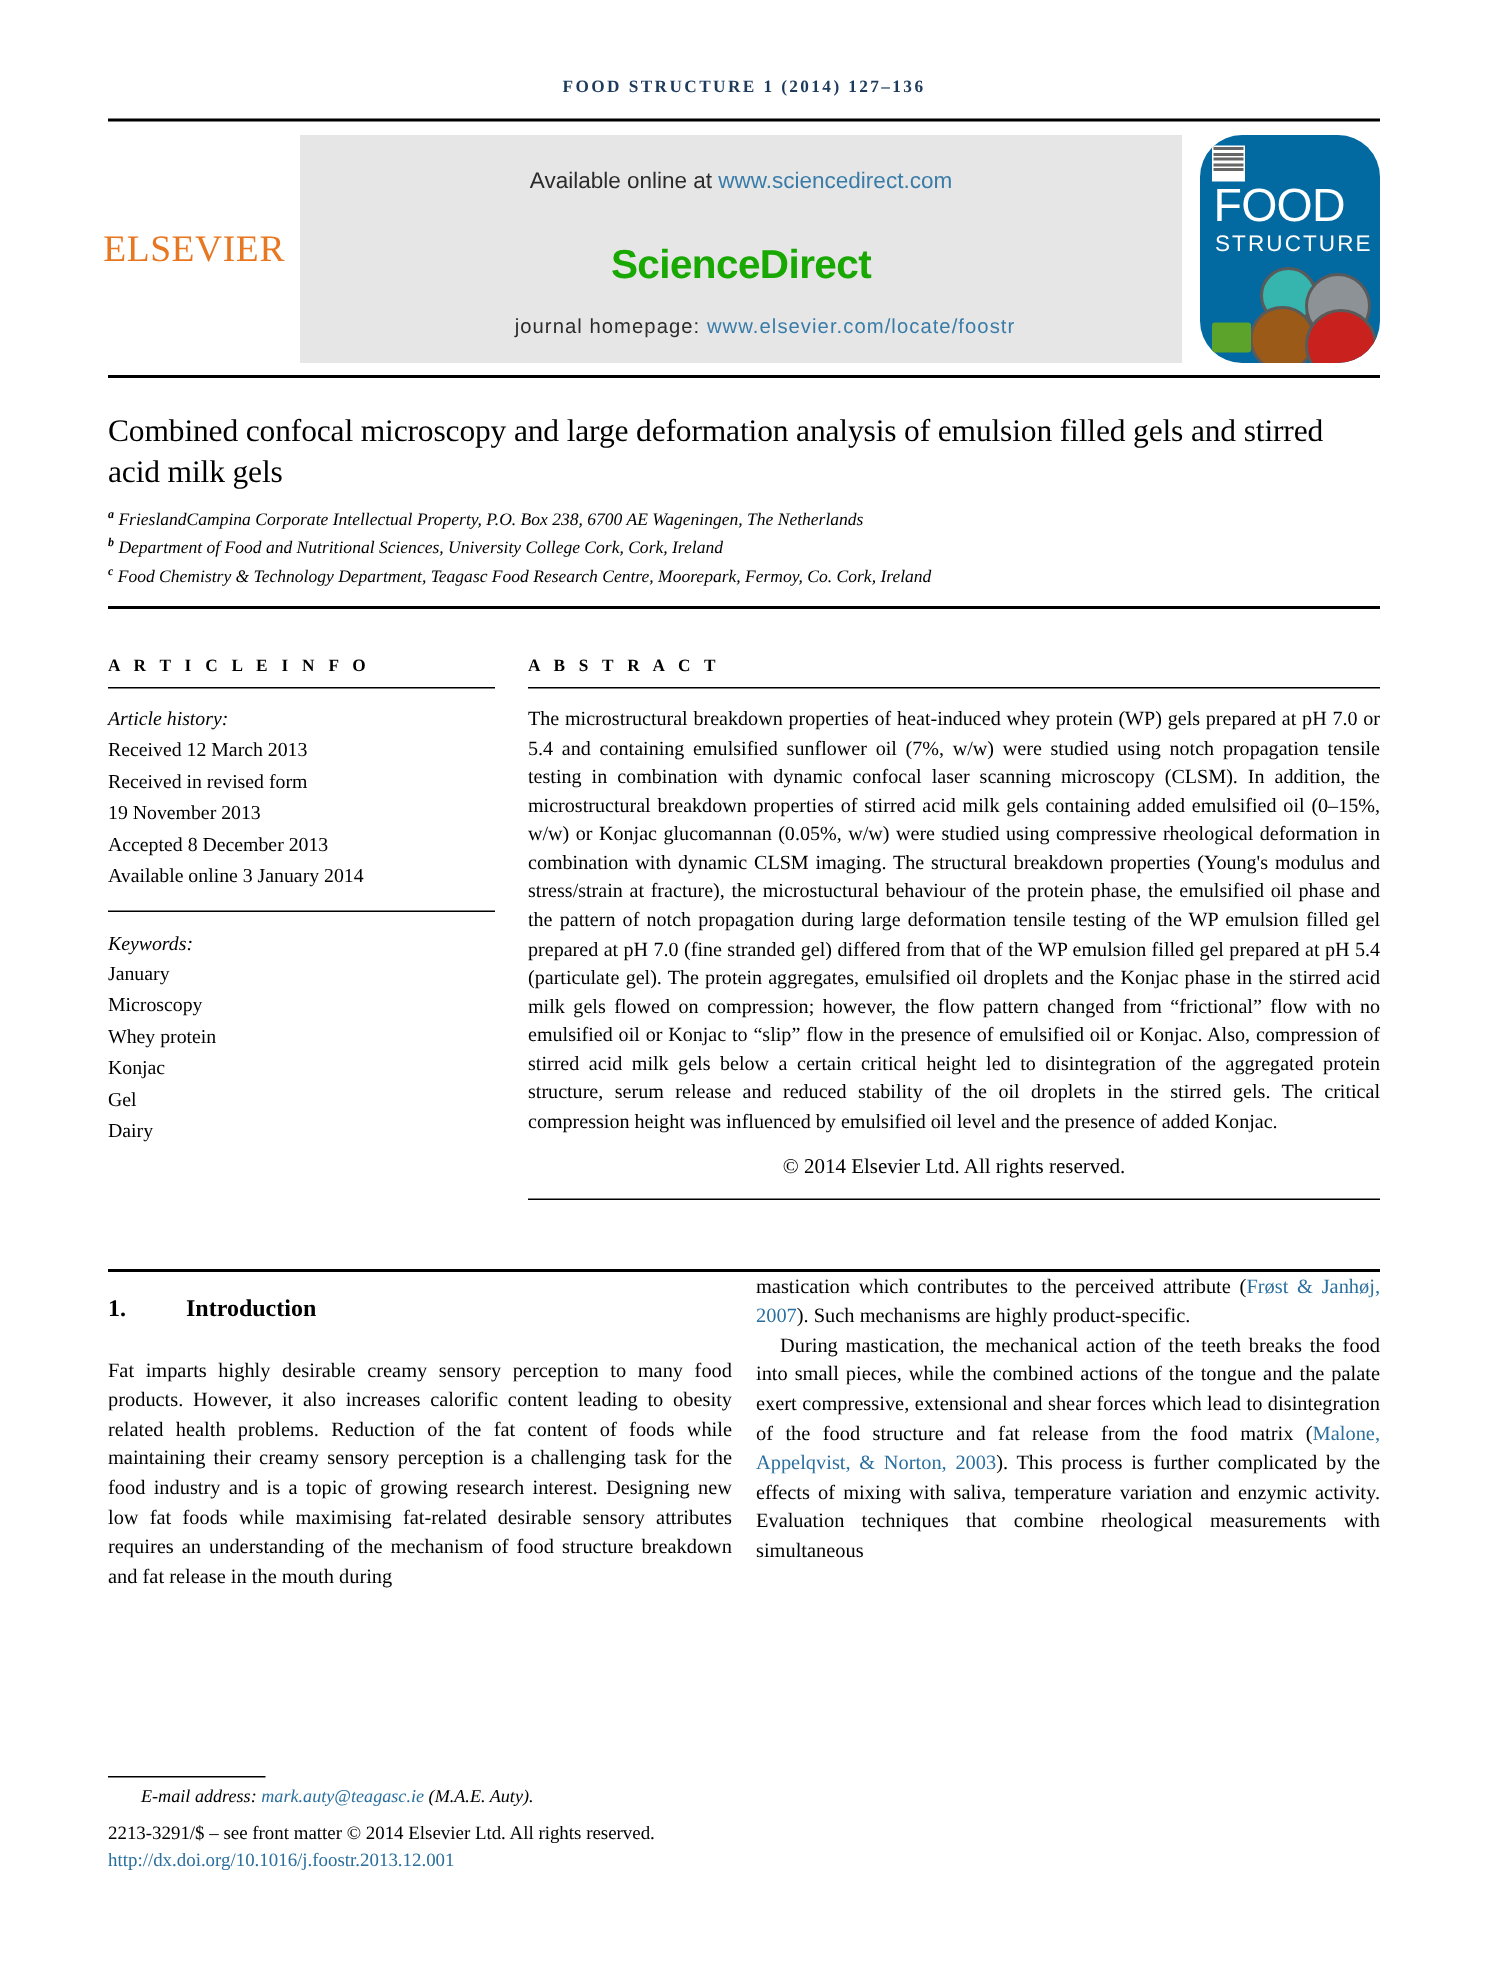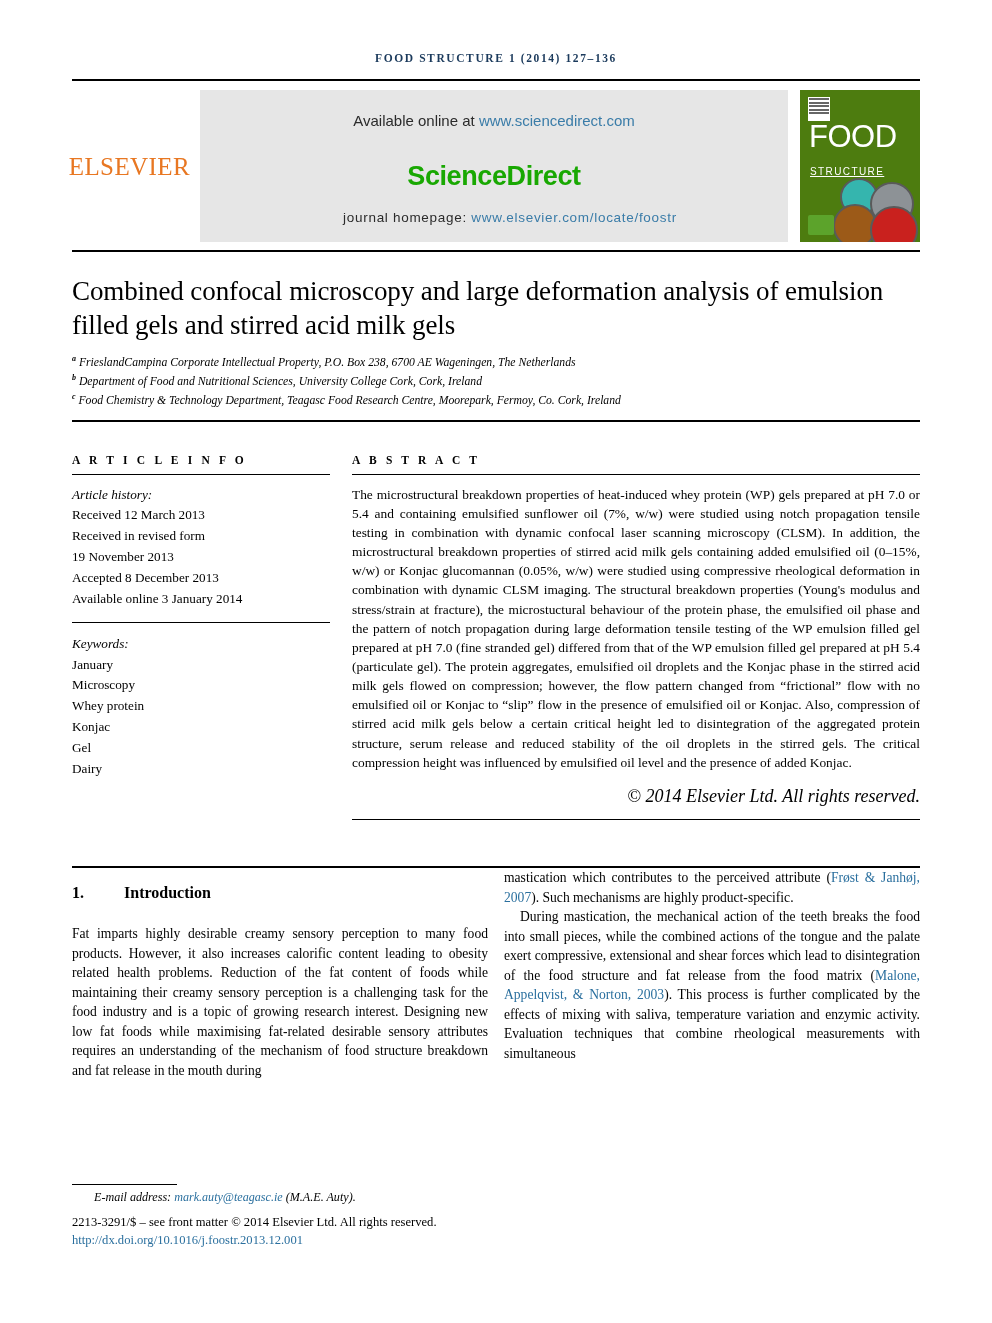--- a/index.html
+++ b/index.html
@@ -96,23 +96,24 @@
     color: #2b2b2b;
     letter-spacing: 0.7px;
     margin-left: 32px;
   }
   .sd-home .lnk { color: #3a7ca8; }
 
   
   .cover {
     width: 120px;
     flex: 0 0 120px;
-    background: #4d7c0f;
+    background: #0369a1;
     position: relative;
     overflow: hidden;
+    border-radius: 28px;
   }
   .cover-badge {
     position: absolute;
     top: 7px; left: 8px;
     width: 22px; height: 24px;
     background: #ffffff;
     font-size: 3px;
     line-height: 3.6px;
     color: #333;
     overflow: hidden;
@@ -126,26 +127,25 @@
     position: absolute;
     top: 32px; left: 9px;
     color: #ffffff;
     font-family: "Liberation Sans", sans-serif;
     font-size: 31px;
     letter-spacing: -0.5px;
     line-height: 0.95;
   }
   .cover-structure {
     position: absolute;
-    top: 76px; left: 10px;
+    top: 64px; left: 10px;
     color: #ffffff;
     font-family: "Liberation Sans", sans-serif;
-    font-size: 10px;
+    font-size: 15px;
     letter-spacing: 1.4px;
-    text-decoration: underline;
   }
   .circ {
     position: absolute;
     border-radius: 50%;
     border: 2px solid #5a5a5a;
     overflow: hidden;
   }
   .c1 { width: 34px; height: 34px; top: 88px; left: 40px; background: #35b5ae; }
   .c2 { width: 40px; height: 40px; top: 92px; left: 70px; background: #8d9296; }
   .c3 { width: 40px; height: 40px; top: 114px; left: 33px; background: #9c5a18; }
@@ -159,21 +159,21 @@
   }
 
   .rule-mast {
     border-top: 2.6px solid #000;
     margin-top: 8px;
   }
 
   
   .title {
     font-family: "Liberation Serif", serif;
-    font-size: 27px;
+    font-size: 21px;
     font-weight: normal;
     line-height: 1.27;
     margin-top: 22px;
     letter-spacing: -0.1px;
   }
   .authors {
     font-family: "Liberation Serif", serif;
     font-style: italic;
     font-weight: bold;
     font-size: 18.5px;
@@ -222,25 +222,24 @@
 
   .abstract {
     font-family: "Liberation Serif", serif;
     font-size: 13.4px;
     line-height: 1.43;
     text-align: justify;
     text-justify: inter-word;
     hyphens: auto;
   }
   .copyline {
-    text-align: right;
-    font-family: "Liberation Serif", serif;
-    font-size: 18px;
+    text-align: center;
+    font-family: "Liberation Serif", serif;
+    font-size: 14px;
     margin-top: 14px;
-    font-style: italic;
   }
   .rule-abs-end { border-top: 1.6px solid #000; margin-top: 12px; }
 
   
   .rule-body { border-top: 2.6px solid #000; margin-top: 46px; }
   .body-cols {
     display: flex;
     margin-top: 0;
   }
   .bcol { width: 416px; flex: 0 0 416px; }

